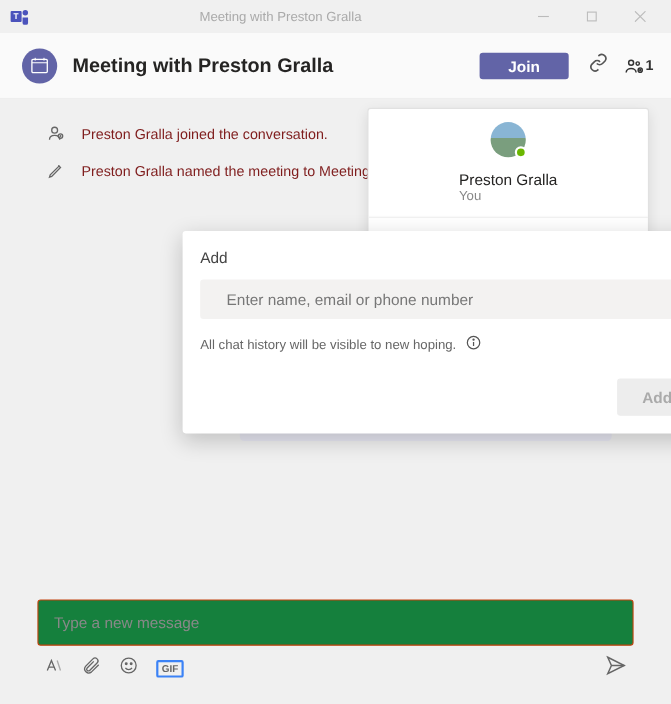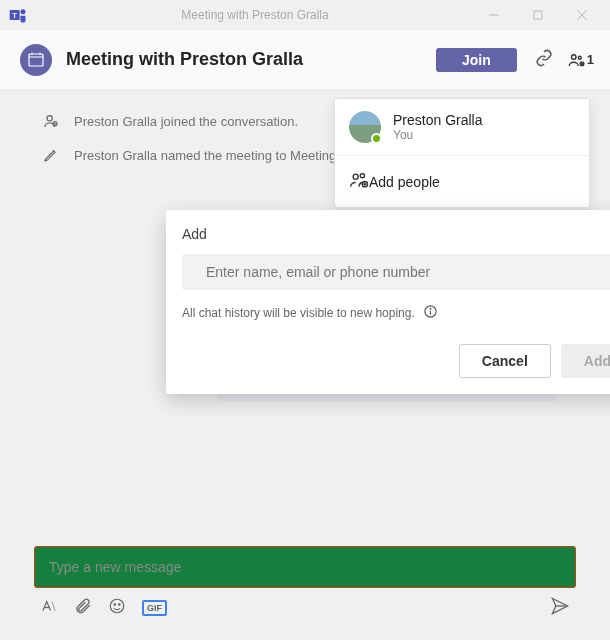--- a/index.html
+++ b/index.html
@@ -14,26 +14,26 @@
   .header { height: 60px; background: #fafafa; display: flex; align-items: center; padding: 0 16px 0 20px; border-bottom: 1px solid #eee; }
   .header .meeting-icon { width: 32px; height: 32px; border-radius: 50%; background: #6264a7; display: flex; align-items: center; justify-content: center; margin-right: 14px; }
   .header .meeting-title { font-size: 18px; font-weight: 700; color: #252423; flex: 1; }
   .join-btn { background: #6264a7; color: #fff; border: none; border-radius: 3px; padding: 4px 26px; font-weight: 600; font-size: 14px; margin-right: 18px; }
   .header-icons { display: flex; align-items: center; gap: 14px; color: #555; }
   .people-count { display: flex; align-items: center; gap: 2px; font-size: 13px; font-weight: 600; color: #333; }
   
   .content { padding: 16px 20px; color: #666; font-size: 13px; }
   .event-row { display: flex; align-items: center; gap: 14px; padding: 6px 0 10px 22px; }
   .event-row .icon-slot { width: 18px; height: 18px; display: flex; align-items: center; justify-content: center; color: #666; flex-shrink: 0; }
-  .event-row .text { color: #737373; font-size: 13px; text-align: center; }
+  .event-row .text { color: #7f1d1d; font-size: 13px; text-align: center; }
   .event-row .meta { color: #555; font-size: 13px; font-weight: 600; }
   .event-row .time { color: #555; font-size: 13px; margin-right: 6px; }
   
   .popup-people { position: absolute; top: 98px; right: 20px; width: 256px; background: #fff; border: 1px solid #e1e1e1; border-radius: 3px; box-shadow: 0 4px 12px rgba(0,0,0,0.1); z-index: 20; }
-  .popup-people .person { display: flex; align-items: center; padding: 12px 14px; gap: 12px; }
+  .popup-people .person { display: flex; align-items: center; padding: 12px 14px; gap: 12px; flex-direction: column; }
   .person .avatar { width: 32px; height: 32px; border-radius: 50%; background: linear-gradient(#89b5d4 45%, #7a9e7e 45%); position: relative; }
   .person .presence { position: absolute; bottom: -1px; right: -1px; width: 11px; height: 11px; border-radius: 50%; background: #6bb700; border: 2px solid #fff; }
   .person .name { font-size: 14px; color: #252423; }
   .person .role { font-size: 12px; color: #888; }
   .popup-people .divider { height: 1px; background: #eee; }
   .add-people-row { display: flex; align-items: center; padding: 14px 14px; font-size: 14px; color: #252423; }
   
   .add-dialog { position: absolute; top: 210px; left: 166px; width: 484px; background: #fff; border-radius: 3px; box-shadow: 0 6px 20px rgba(0,0,0,0.2); z-index: 30; padding: 16px; }
   .add-dialog .dlg-title { font-size: 14px; color: #444; margin-bottom: 12px; }
   .add-dialog .input-wrap { background: #f3f2f1; border-radius: 3px; padding: 0; margin-bottom: 14px; }
@@ -180,21 +180,20 @@
     <span>All chat history will be visible to new hoping.</span>
     <span>
       <svg width="15" height="15" viewBox="0 0 24 24" fill="none" stroke="#555" stroke-width="1.8">
           <circle cx="12" cy="12" r="9"></circle>
           <line x1="12" y1="11" x2="12" y2="17"></line>
           <circle cx="12" cy="7.5" r="0.8" fill="#555"></circle>
         </svg>
     </span>
   </div>
   <div class="buttons">
-    <button class="dlg-btn cancel">Cancel</button>
     <button class="dlg-btn add">Add</button>
   </div>
 </div>
 
 <div class="behind-message">I'm hoping to have it done by the end of the week.</div>
 <span class="msg-status">
   <svg width="14" height="14" viewBox="0 0 24 24" fill="none" stroke="#6264a7" stroke-width="1.5">
       <circle cx="12" cy="12" r="10"></circle>
       <path d="M7 12l3 3 7-7"></path>
     </svg>

